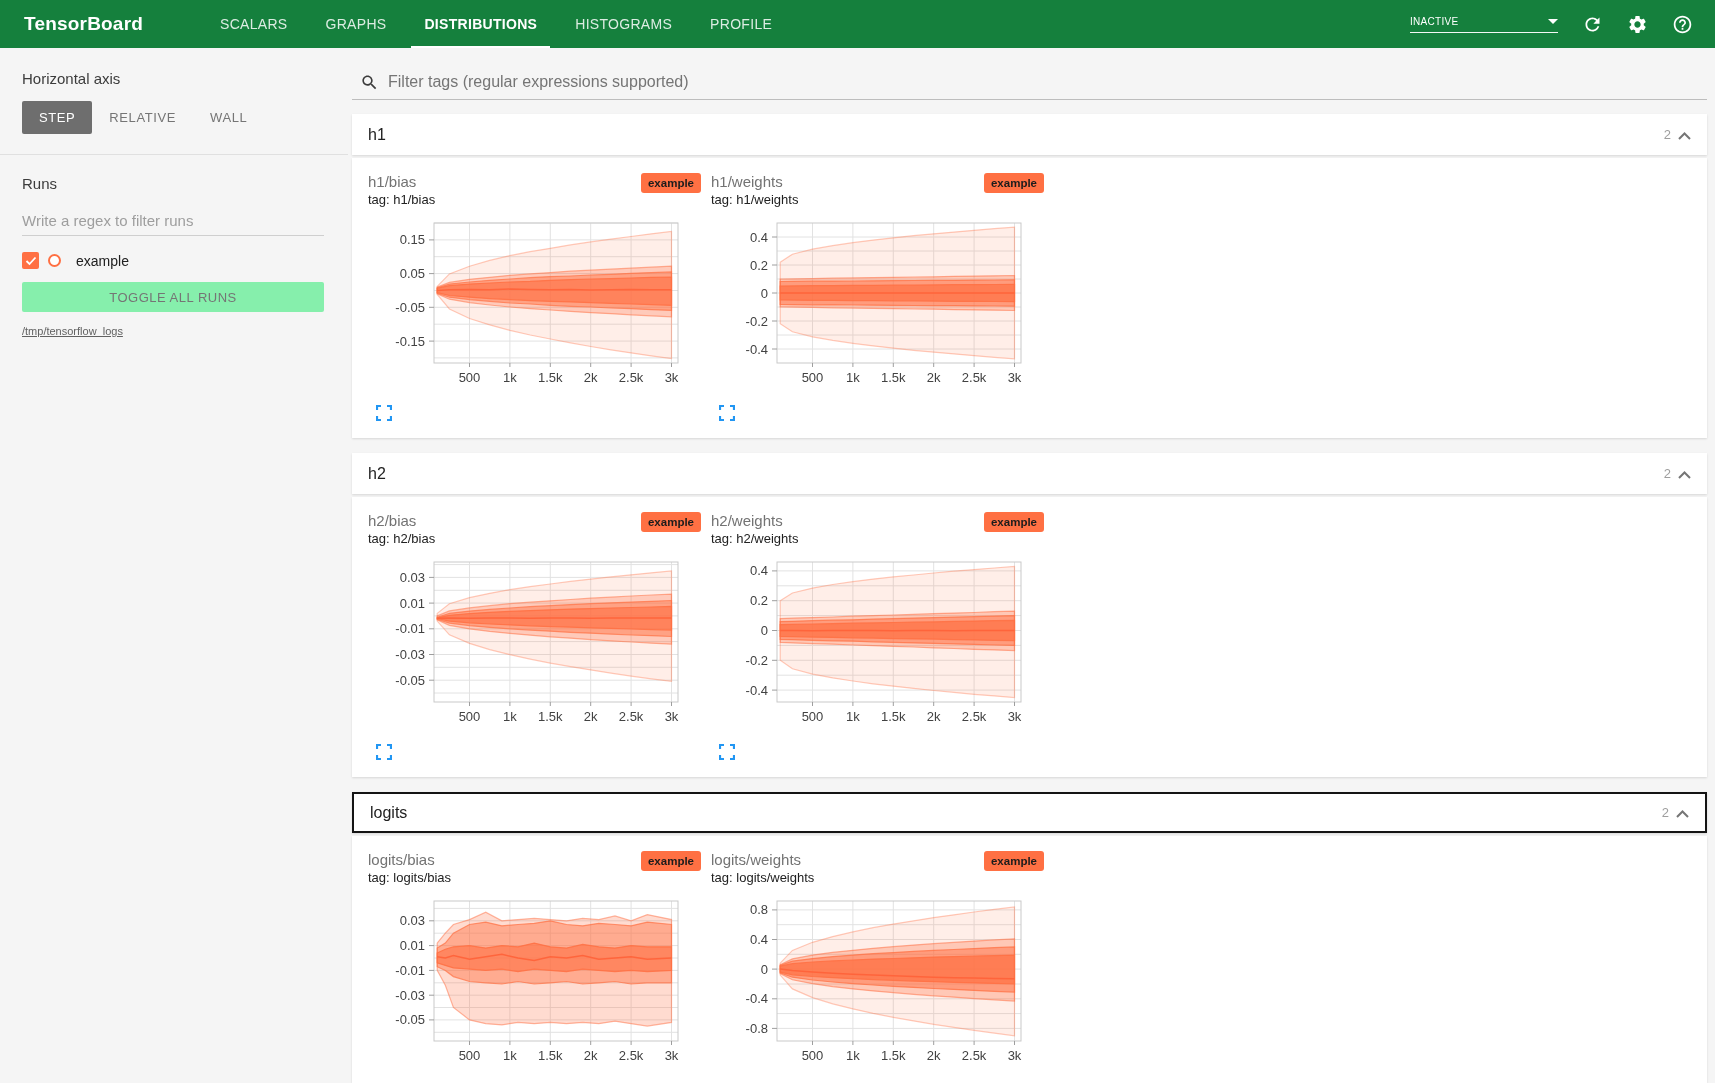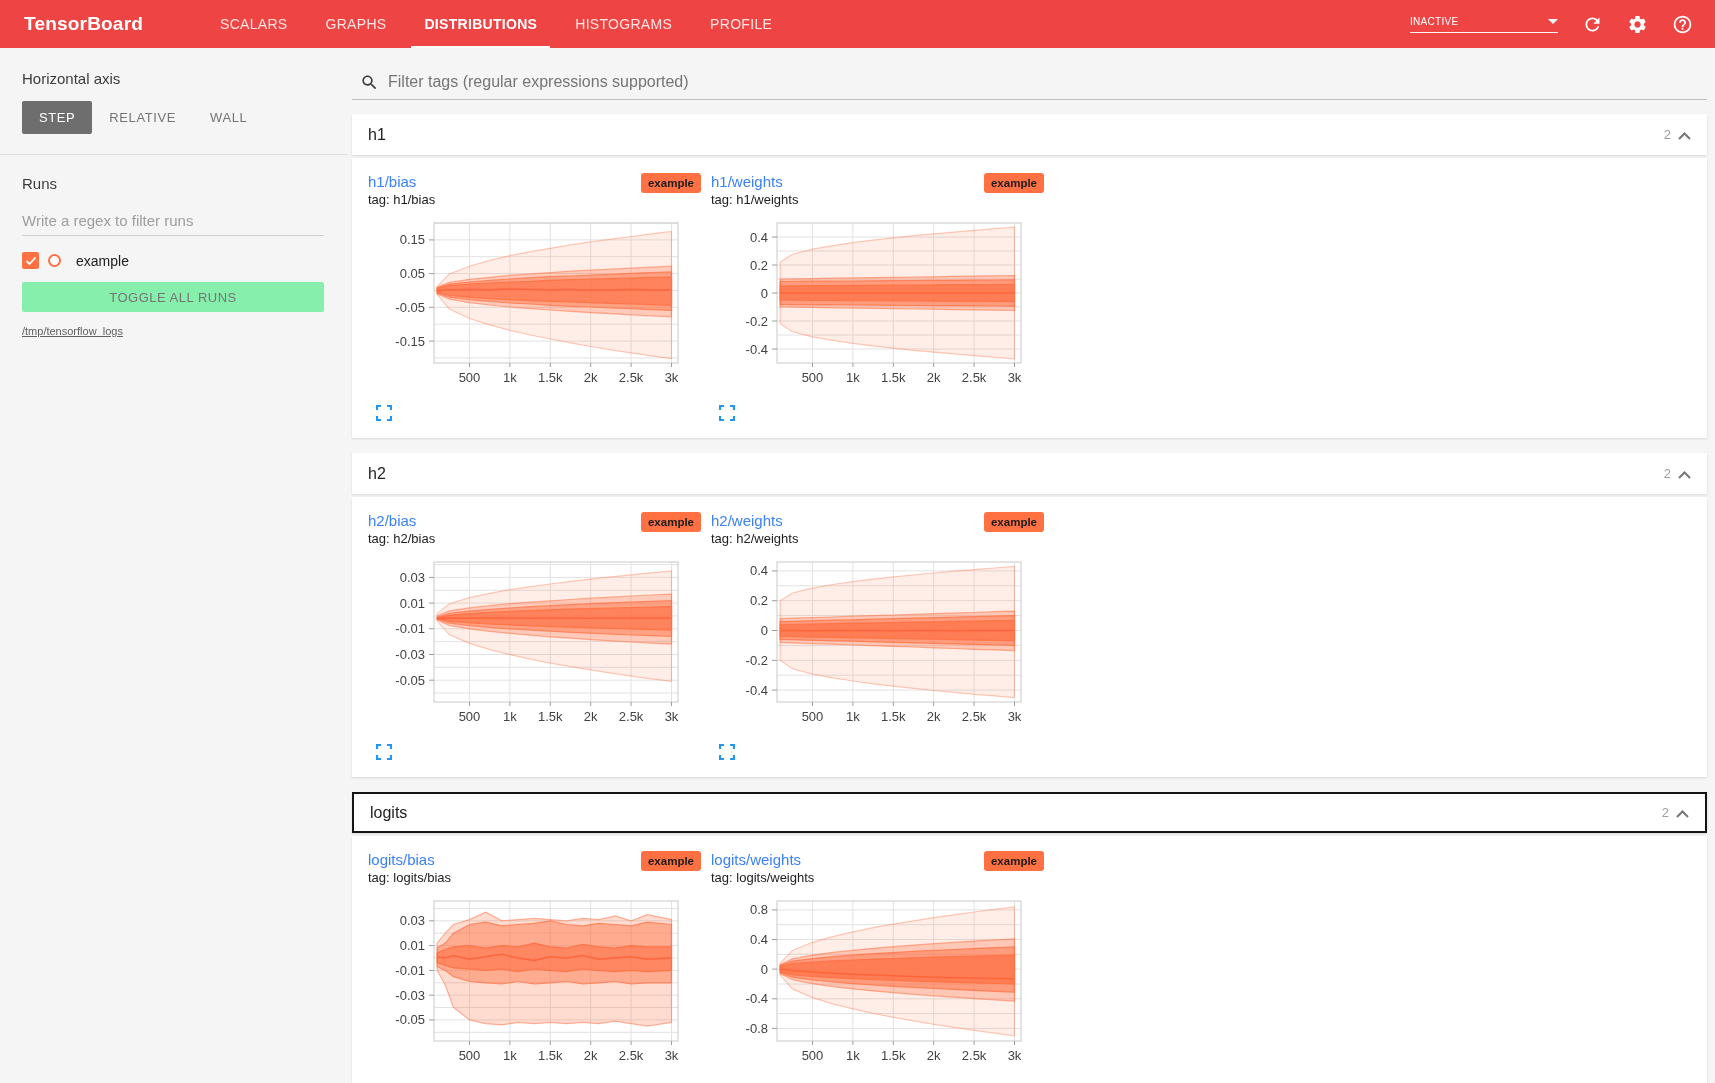--- a/index.html
+++ b/index.html
@@ -1,20 +1,20 @@
 <!DOCTYPE html>
 <html><head>
 <meta charset="utf-8">
 <style>
   * { margin:0; padding:0; box-sizing:border-box; }
   html,body { width:1715px; height:1083px; overflow:hidden; background:#f5f5f5;
     font-family:"Liberation Sans", sans-serif; }
 
   
-  .navbar { height:48px; background:#ef4444; display:flex; align-items:center; color:#fff; }
+  .navbar { height:48px; background:#15803d; display:flex; align-items:center; color:#fff; }
   .logo { margin-left:24px; font-size:19px; font-weight:700; letter-spacing:.2px; }
   .tabs { display:flex; margin-left:58px; height:48px; }
   .tab { position:relative; padding:0 19px; line-height:48px; font-size:14px; letter-spacing:.3px;
     color:rgba(255,255,255,.85); cursor:pointer; }
   .tab.active { color:#fff; font-weight:700; }
   .tab.active::after { content:""; position:absolute; left:6px; right:6px; bottom:0; height:2px; background:#fff; }
   .nav-right { margin-left:auto; margin-right:22px; display:flex; align-items:center; gap:24px; }
   .status-select { width:148px; display:flex; align-items:center; justify-content:space-between;
     border-bottom:1px solid rgba(255,255,255,.95); padding-bottom:5px; font-size:10px; letter-spacing:.3px; cursor:pointer; }
   .caret-down { width:0; height:0; border-left:5px solid transparent; border-right:5px solid transparent;
@@ -59,21 +59,21 @@
     box-shadow:0 1px 2px rgba(0,0,0,.12); cursor:pointer; }
   .cat-header.focused { border:2px solid #141414; }
   .cat-name { font-size:16px; color:#212121; }
   .cat-right { margin-left:auto; display:flex; align-items:center; gap:7px; }
   .cat-count { font-size:13px; color:#9e9e9e; }
   .cat-body { background:#fff; margin-top:3px; padding:15px 16px 8px 16px; display:flex; gap:10px;
     box-shadow:0 1px 2px rgba(0,0,0,.12); }
 
   .chart-card { width:333px; flex:none; }
   .chart-head { display:flex; justify-content:space-between; align-items:flex-start; }
-  .chart-title { font-size:15px; color:#3b82f6; line-height:1.2; }
+  .chart-title { font-size:15px; color:#737373; line-height:1.2; }
   .chart-tag { font-size:13px; color:#212121; margin-top:1px; }
   .badge { font-size:11.5px; font-weight:700; color:#1c1c1c; padding:2px 7px; border-radius:3px; line-height:1.4; }
   .dist-svg-wrap { margin-top:8px; }
   .expand-btn { border:none; background:transparent; padding:0; margin:8px 0 6px 8px; cursor:pointer; display:block; }
 </style>
 </head>
 <body>
 
 <header class="navbar">
   <div class="logo">TensorBoard</div>

